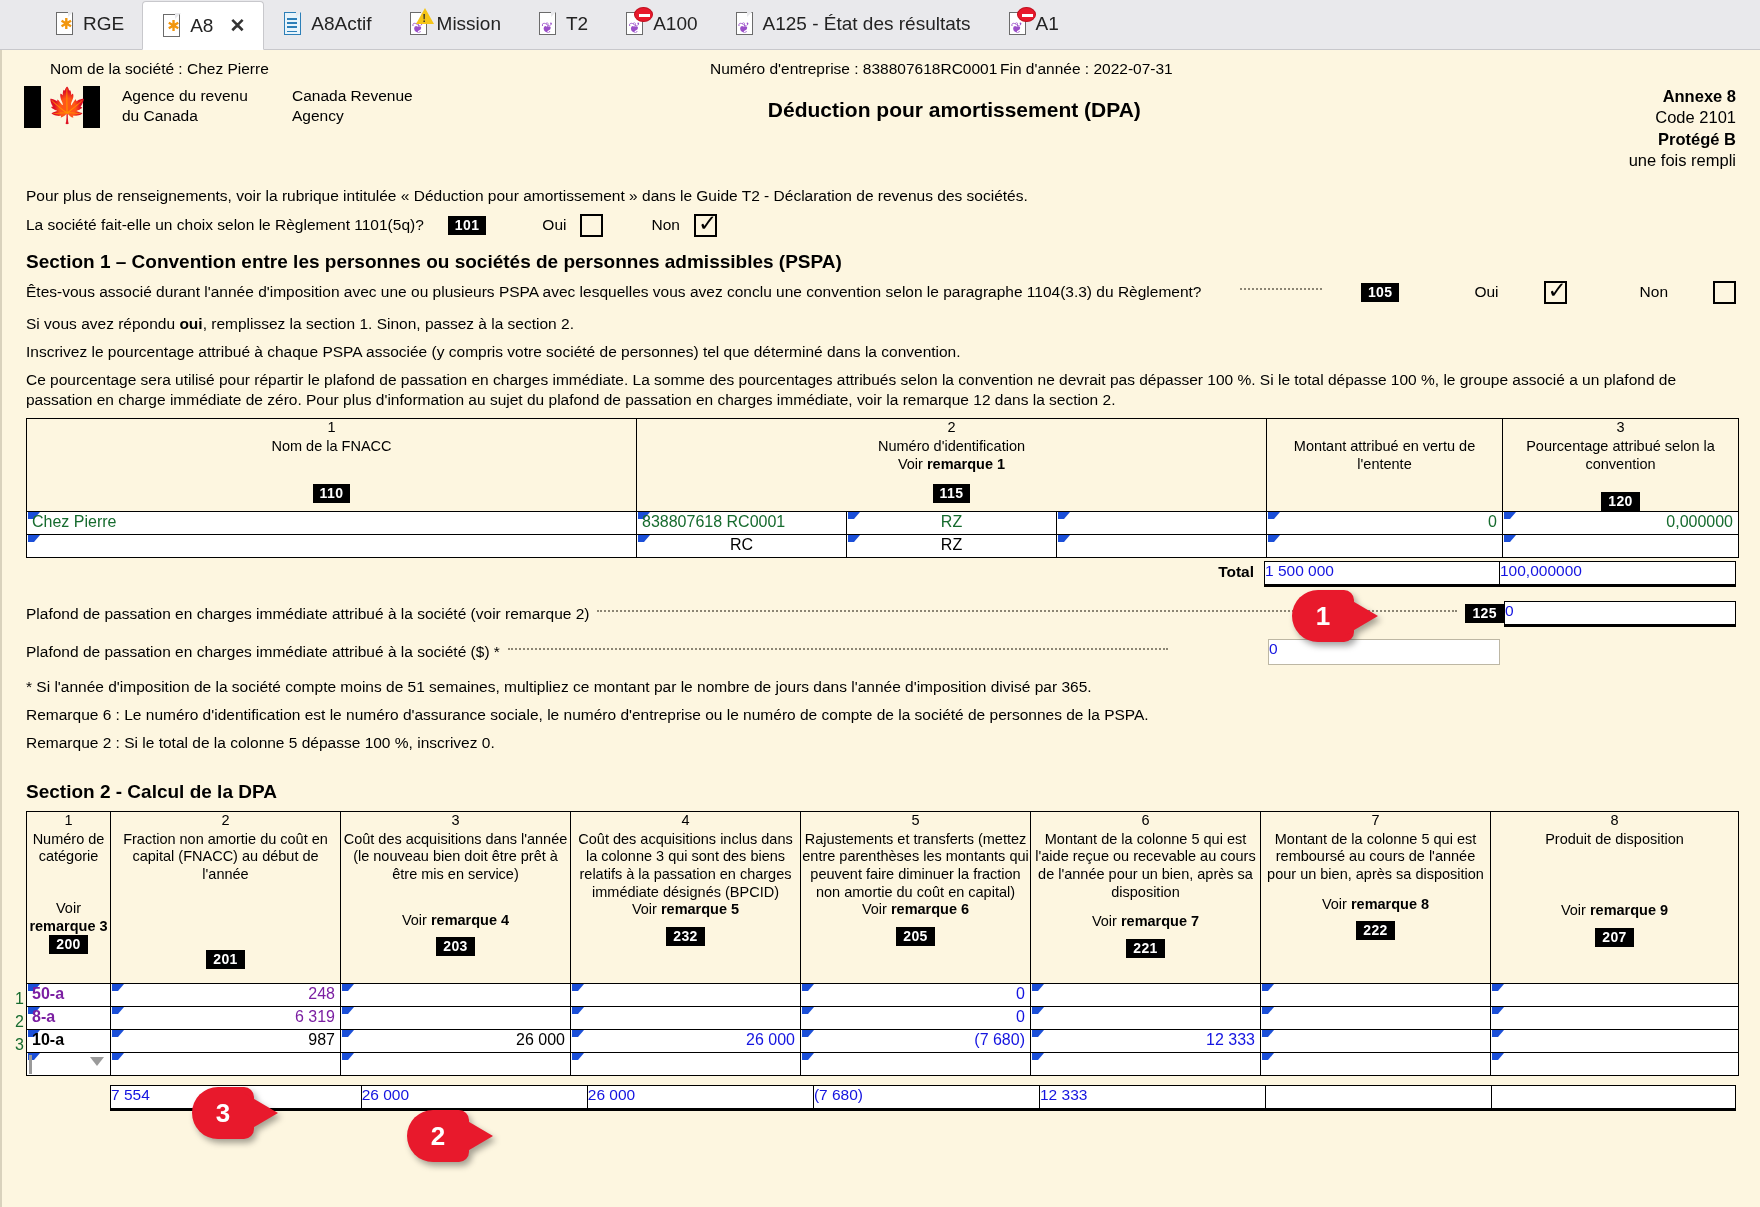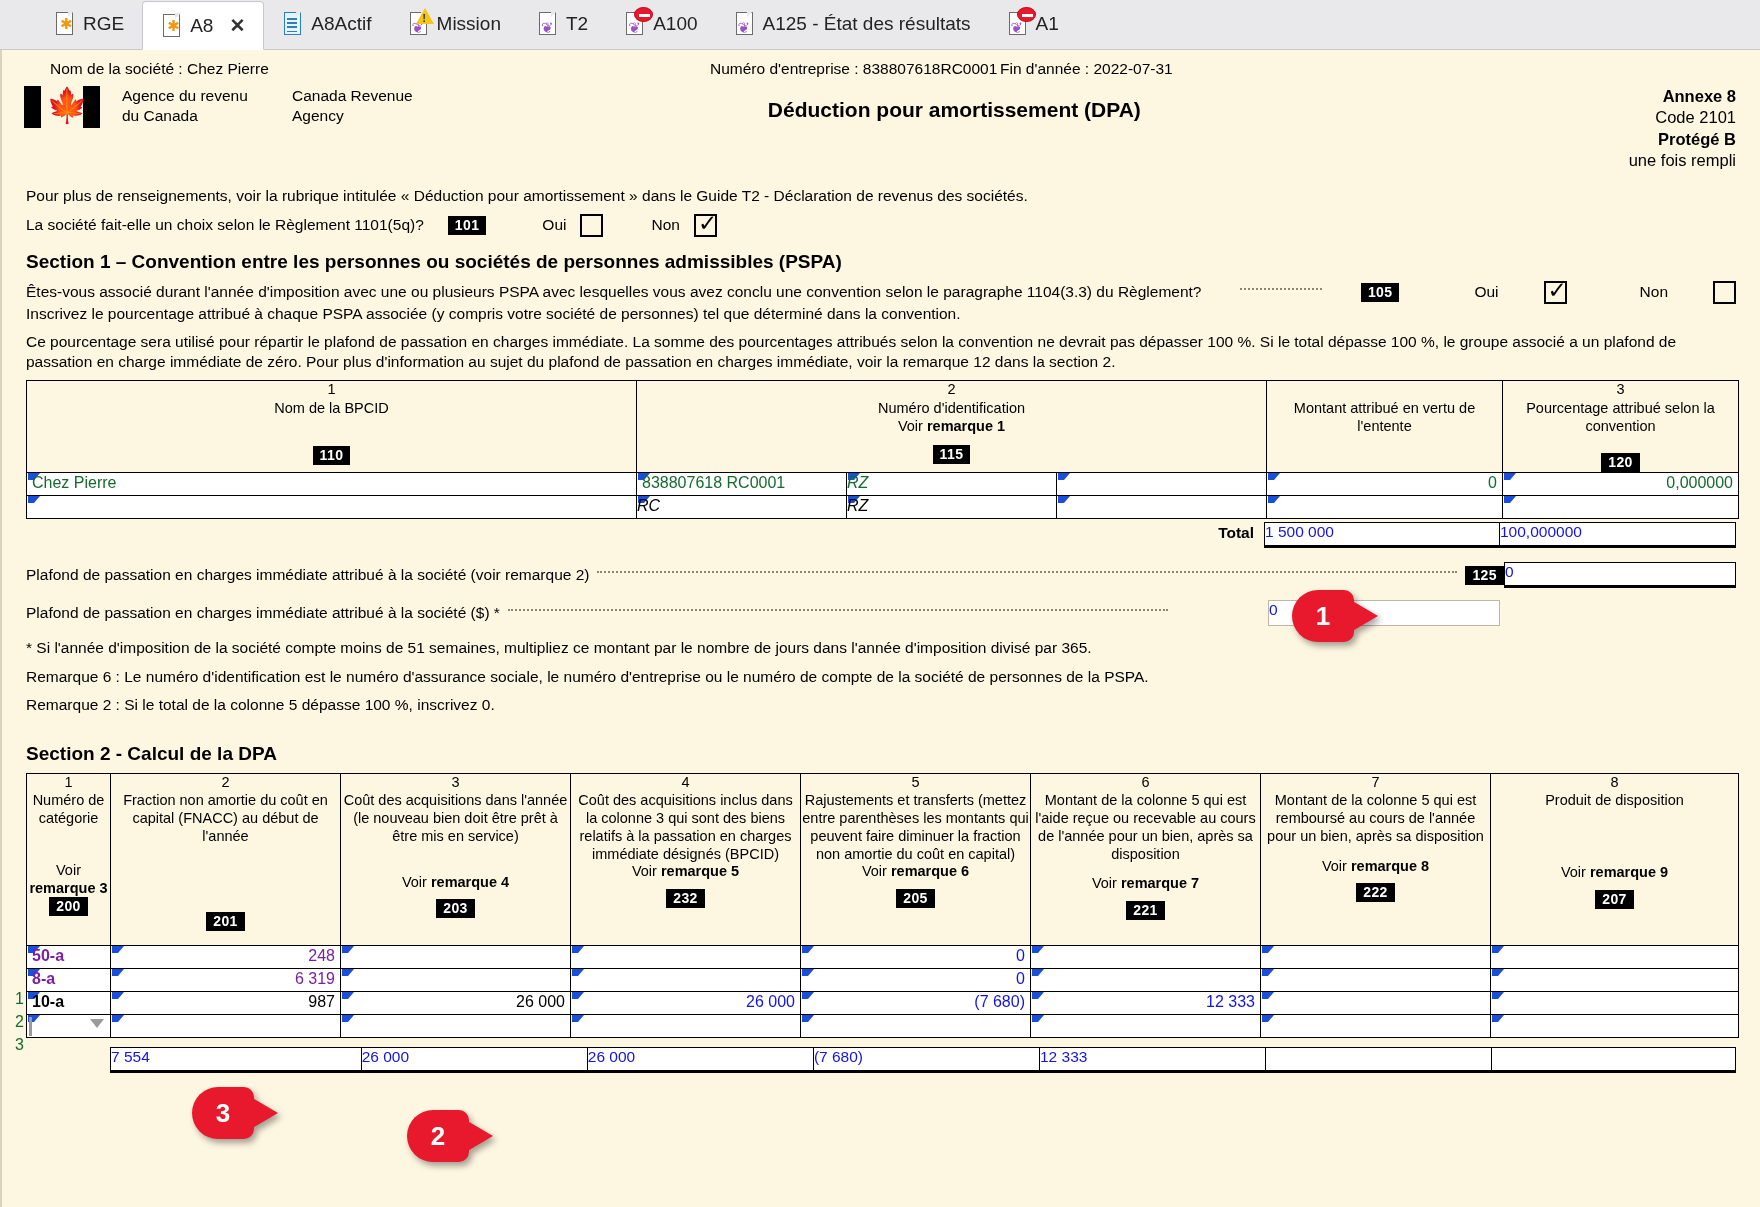--- a/index.html
+++ b/index.html
@@ -111,21 +111,21 @@
 
   
   table.grid { border-collapse: collapse; table-layout: fixed; }
   table.grid td, table.grid th { border: 1.6px solid #000; padding: 0; }
   .hdr { background:#fdf6e0; text-align:center; vertical-align:top;
          font-size:14.5px; line-height:1.22; padding:3px 4px 4px 4px; font-weight:normal; }
   .hdr .colno { font-size:14.5px; margin-bottom:1px; }
   .cell { background:#fff; height:23px; position:relative; }
   .cell .v { position:absolute; right:5px; top:1px; font-size:16px; white-space:nowrap; }
   .cell .vl { position:absolute; left:5px; top:1px; font-size:16px; white-space:nowrap; }
-  .cell .vc { position:absolute; left:0; right:0; top:1px; text-align:left; font-size:16px;font-style:italic; }
+  .cell .vc { position:absolute; left:0; right:0; top:1px; text-align:center; font-size:16px; }
   .mark { position:absolute; left:1px; top:0px; width:0; height:0;
           border-left:6px solid #1b4fd8; border-right:6px solid transparent;
           border-top:7px solid #1b4fd8; }
   .green { color:#166b2e; }
   .purple { color:#7b1fa2; }
   .blue { color:#1414e0; }
   .black { color:#000; }
 
   
   .bubble {
@@ -274,39 +274,42 @@
     <div style="display:flex; align-items:center;gap:31px;">
       <span>Êtes-vous associé durant l'année d'imposition avec une ou plusieurs PSPA avec lesquelles vous avez conclu une convention selon le paragraphe 1104(3.3) du Règlement?</span>
       <span class="dots"></span>
       <span class="boxnum">105</span>
       <span style="margin-left:44px;">Oui</span>
       <span class="chk on" style="margin-left:14px;"></span>
       <span style="margin-left:42px;">Non</span>
       <span class="chk" style="margin-left:14px;"></span>
     </div>
 
+    <p class="t" style="margin-top:10px;">
+      <span>Si vous avez répondu <b>oui</b>, remplissez la section 1. Sinon, passez à la section 2.</span>
+    </p>
     <p class="t">Inscrivez le pourcentage attribué à chaque PSPA associée (y compris votre société de personnes) tel que déterminé dans la convention.</p>
     <p class="t" style="line-height:1.3;">
       <span>Ce pourcentage sera utilisé pour répartir le plafond de passation en charges immédiate. La somme des pourcentages attribués selon la convention ne devrait pas dépasser 100 %. Si le total dépasse 100 %, le groupe associé a un plafond de</span><br><span>passation en charge immédiate de zéro. Pour plus d'information au sujet du plafond de passation en charges immédiate, voir la remarque 12 dans la section 2.</span>
     </p>
 
     <table class="grid" style="width:1712px; margin-top:8px;">
       <colgroup>
         <col style="width:610px">
           <col style="width:210px">
           <col style="width:210px">
           <col style="width:210px">
         <col style="width:236px">
           <col style="width:236px">
       </colgroup>
       <tbody>
           <tr>
         <th class="hdr">
           <div class="colno">1</div>
-          <div>Nom de la BPCID</div>
+          <div>Nom de la FNACC</div>
           <div style="height:28px"></div>
           <span class="boxnum">110</span>
         </th>
         <th class="hdr" colspan="3">
           <div class="colno">2</div>
           <div>Numéro d'identification</div>
           <div>Voir <b>remarque 1</b></div>
           <div style="height:10px"></div>
           <span class="boxnum">115</span>
         </th>

